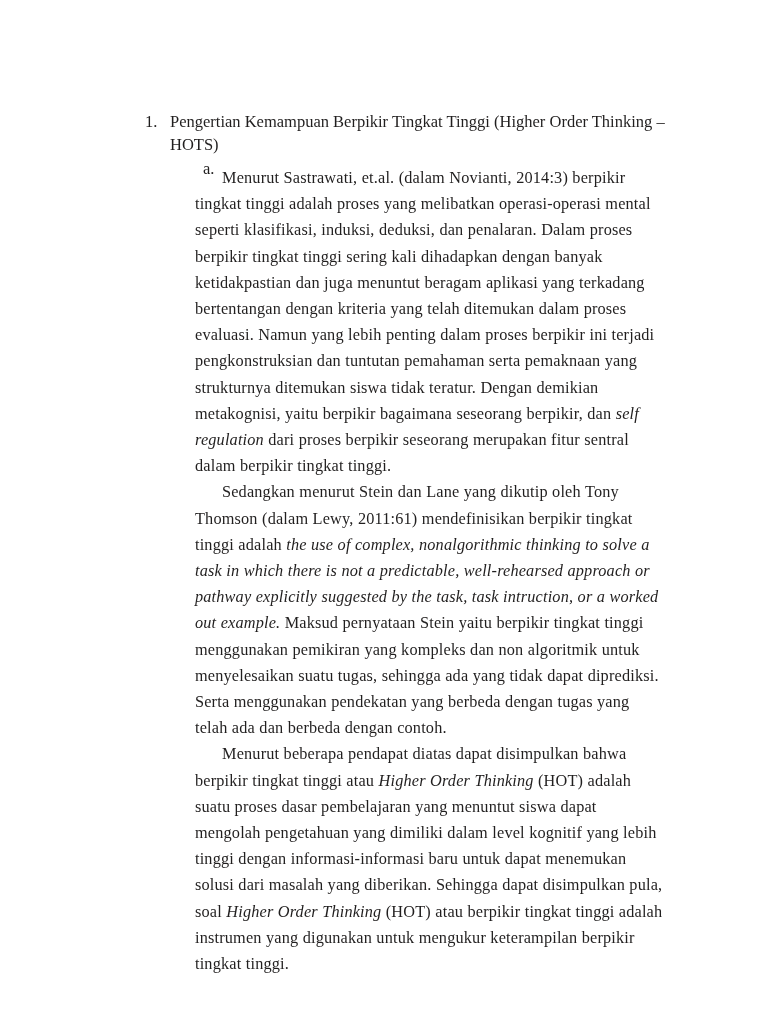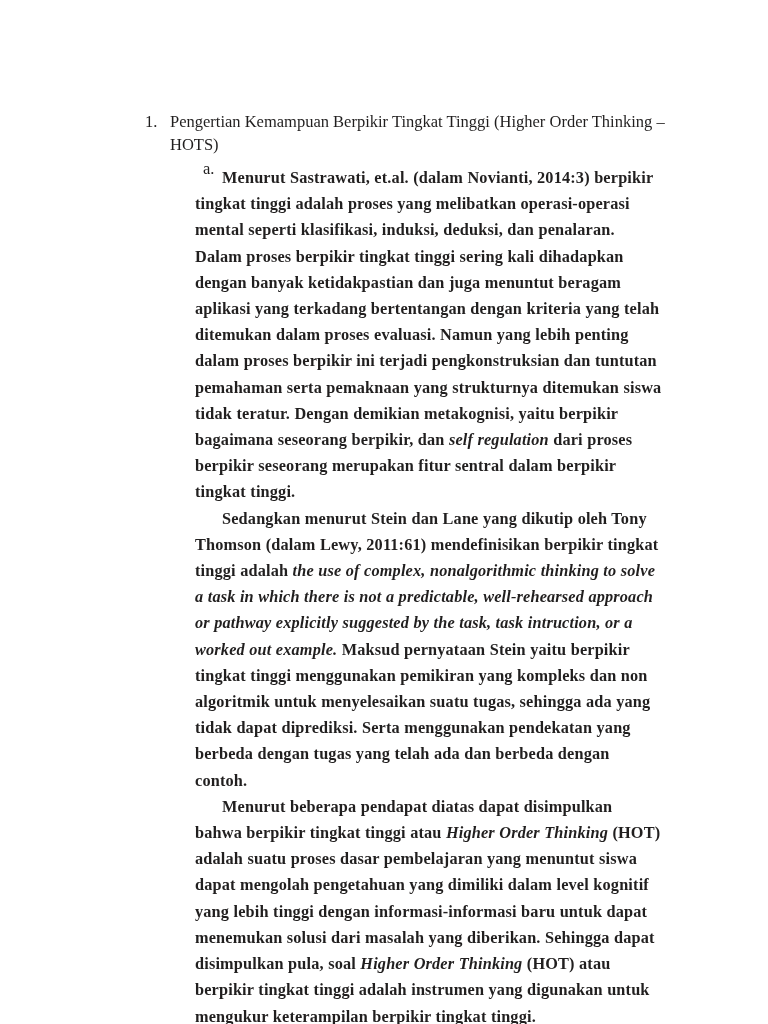--- a/index.html
+++ b/index.html
@@ -75,21 +75,20 @@
     width: 468px;
   }
   p.para {
     margin: 0;
     font-size: 16.3px;
     line-height: 26.2px;
     text-align: left;
     text-indent: 27px;
     letter-spacing: 0.01em;
     word-spacing: 0.01em;
-    font-weight: bold;
   }
   .ital {
     font-style: italic;
   }
 </style>
 </head>
 <body style="color: rgb(33, 31, 31);">
 
 <div class="page" style="background: rgb(255, 255, 255);">
 

